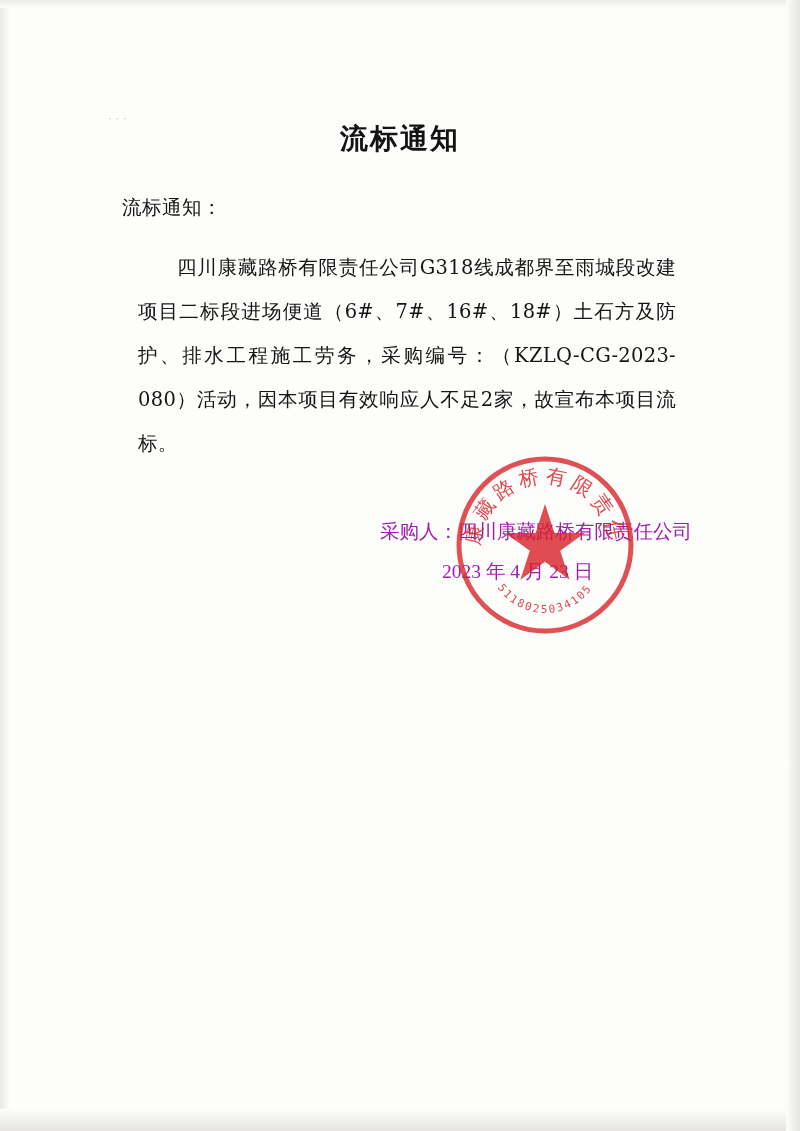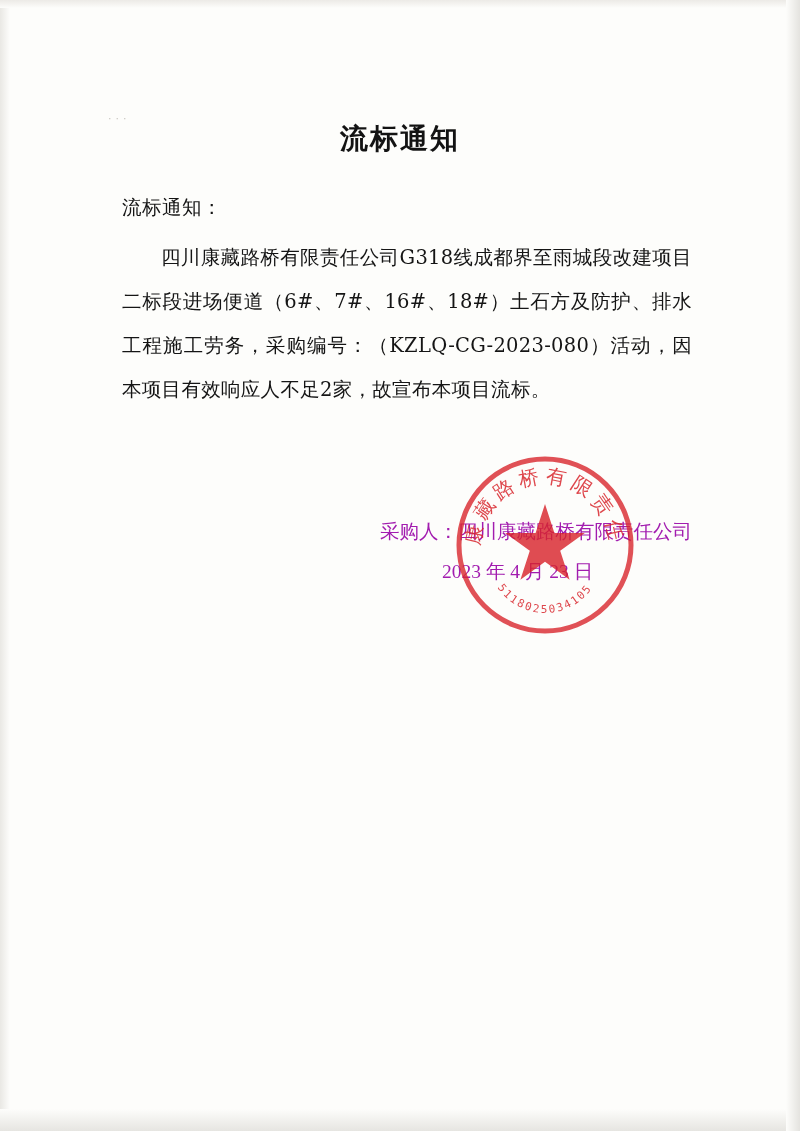--- a/index.html
+++ b/index.html
@@ -89,21 +89,21 @@
     font-family: "DejaVu Serif", "Liberation Serif", serif;
     font-size: 19.5px;
     color: #151515;
     line-height: 44px;
   }
   .salutation {
     margin: 0 0 6px 0;
     letter-spacing: 0.5px;
   }
   .para {
-    margin: 0;
+    margin: 16px;
     text-indent: 2em;
     text-align: justify;
     letter-spacing: 0.3px;
   }
 
   
   .signature {
     position: absolute;
     right: 108px;
     top: 512px;

